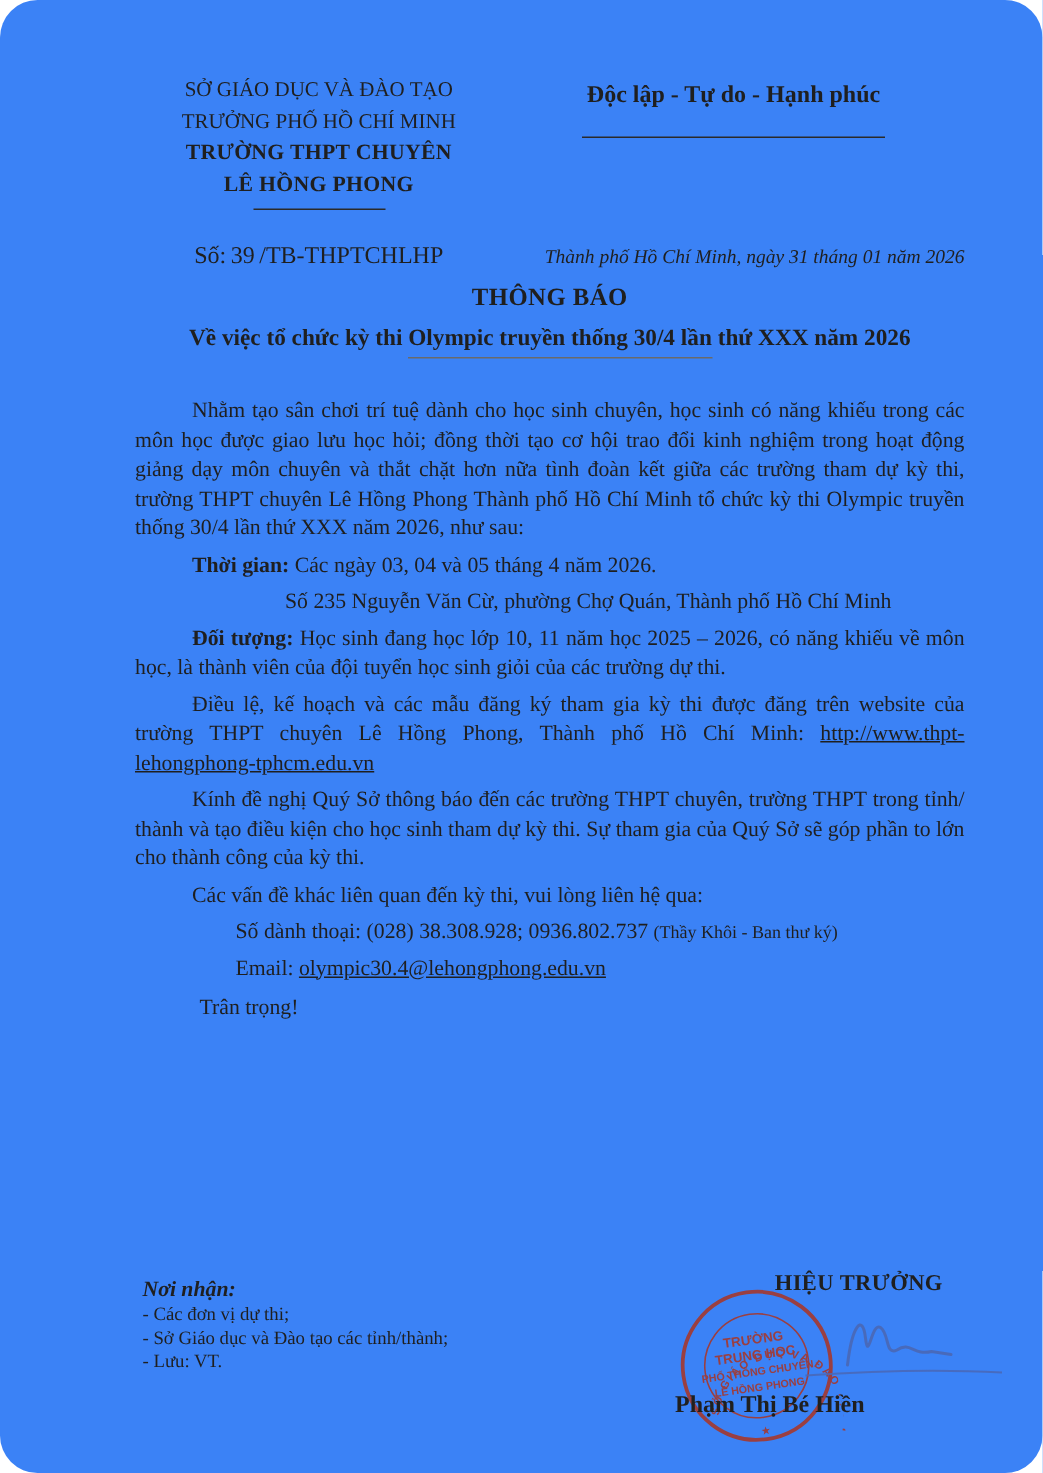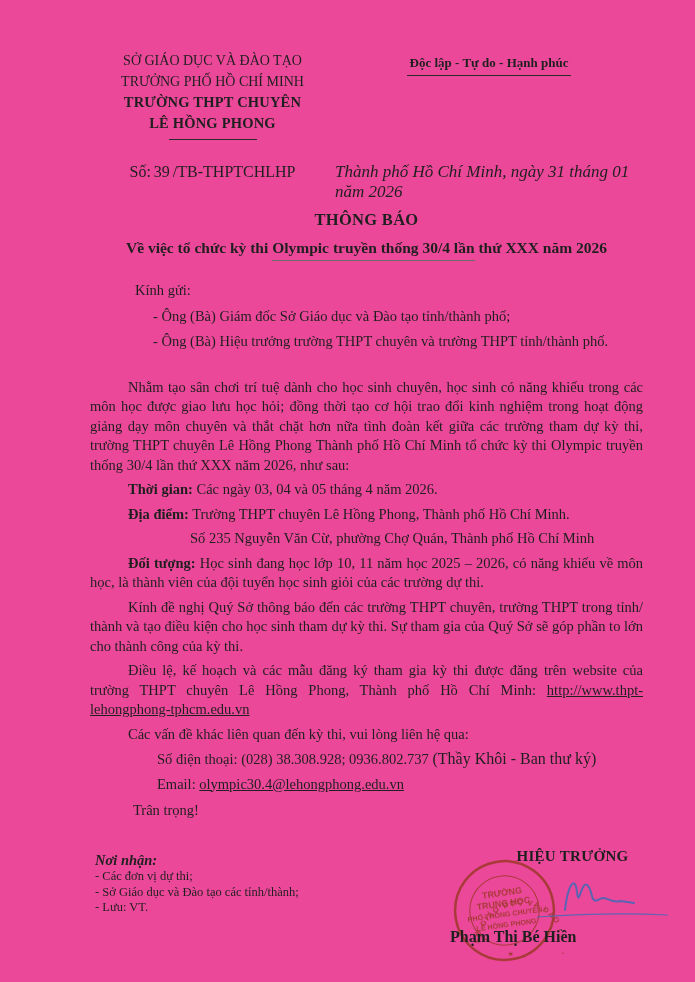--- a/index.html
+++ b/index.html
@@ -1,57 +1,57 @@
 <!DOCTYPE html>
 <html><head>
 <meta charset="utf-8">
 <style>
   html,body{margin:0;padding:0;background:#ffffff;}
   .page{
-    position:relative;width:695px;height:982px;background:#ec4899;overflow:hidden;
-    font-family:"Liberation Serif","DejaVu Serif",serif;color:#1f1f1f;
+    position:relative;width:695px;height:982px;background:#3b82f6;overflow:hidden;
+    font-family:"Liberation Serif","DejaVu Serif",serif;color:#1f1f1f;border-radius:25px;
   }
   .content{position:absolute;left:90px;top:50px;width:553px;}
 
   
   .header-row{display:flex;}
   .hdr-left{width:245px;text-align:center;font-size:14px;line-height:21px;}
   .hdr-left .plain{font-weight:normal;}
   .hdr-left .bold{font-weight:bold;font-size:14.5px;letter-spacing:.2px;}
   .hdr-left-rule{width:88px;border-top:1.6px solid #2a2a2a;margin:5px auto 0;}
   .hdr-right{flex:1;text-align:center;padding-top:2px;}
   .motto1{font-weight:bold;font-size:14.5px;line-height:20px;}
-  .motto2{display:inline-block;font-weight:bold;font-size:13px;margin-top:3px;
-          border-bottom:1.5px solid #2a2a2a;padding:0 3px 4px;}
+  .motto2{display:inline-block;font-weight:bold;font-size:16px;margin-top:3px;
+          border-bottom:1.5px solid #2a2a2a;padding:0 3px 18px;}
 
   .ref-row{display:flex;margin-top:22px;align-items:baseline;}
   .ref-left{width:245px;text-align:center;font-size:16px;}
   .ref-num{padding:0 3px;}
-  .ref-right{flex:1;text-align:left;font-style:italic;font-size:17px;}
+  .ref-right{flex:1;text-align:right;font-style:italic;font-size:13px;}
 
   
   .title-block{text-align:center;margin-top:8px;}
   .title-main{font-size:16.5px;font-weight:bold;letter-spacing:.3px;}
   .title-sub{font-size:15.5px;font-weight:bold;margin-top:9px;text-align:center;}
   .title-sub .part-underline{display:inline-block;border-bottom:1.6px solid #6a6a6a;padding-bottom:3px;}
 
   
   .salutation{margin-top:20px;font-size:14.5px;line-height:19.5px;}
   .salute-label{margin-left:45px;}
   .recipient{margin-left:63px;margin-top:6px;}
 
   
   .para{font-size:14.5px;line-height:19.5px;text-align:justify;text-indent:38px;margin-top:5px;}
   .para-first{margin-top:26px;}
   .info{font-size:14.5px;line-height:19.5px;margin-top:5px;text-indent:38px;}
   .info .lbl{font-weight:bold;}
   .addr{text-indent:100px;}
   .target{text-align:justify;}
   .contact{font-size:14.5px;line-height:19.5px;margin-top:5px;text-indent:67px;}
-  .contact .note{font-size:16px;}
+  .contact .note{font-size:12px;}
   .doc-link{color:inherit;text-decoration:underline;}
   .closing{font-size:14.5px;margin-top:8px;text-indent:43px;}
 
   
   .footer{position:absolute;left:0;top:796px;width:682px;height:150px;margin-top:48px;}
   .noi-nhan{position:absolute;left:95px;top:8px;}
   .noi-nhan-label{font-weight:bold;font-style:italic;font-size:14.5px;}
   .noi-nhan-item{font-size:12.5px;line-height:15.5px;}
   .sign-block{position:absolute;left:450px;top:4px;width:245px;text-align:center;}
   .sign-title{font-weight:bold;font-size:15px;letter-spacing:.3px;}
@@ -87,49 +87,41 @@
       <div class="ref-right">Thành phố Hồ Chí Minh, ngày 31 tháng 01 năm 2026</div>
     </div>
 
     <div class="title-block">
       <div class="title-main">THÔNG BÁO</div>
       <div class="title-sub">
         <span>Về việc tổ chức kỳ thi </span><span class="part-underline">Olympic truyền thống 30/4 lần</span><span> thứ XXX năm 2026</span>
       </div>
     </div>
 
-    <div class="salutation">
-      <div class="salute-label">Kính gửi:</div>
-      <div class="recipient">- Ông (Bà) Giám đốc Sở Giáo dục và Đào tạo tỉnh/thành phố;</div>
-      <div class="recipient">- Ông (Bà) Hiệu trưởng trường THPT chuyên và trường THPT tỉnh/thành phố.</div>
-    </div>
 
     <div class="para para-first">Nhằm tạo sân chơi trí tuệ dành cho học sinh chuyên, học sinh có năng khiếu trong các môn học được giao lưu học hỏi; đồng thời tạo cơ hội trao đổi kinh nghiệm trong hoạt động giảng dạy môn chuyên và thắt chặt hơn nữa tình đoàn kết giữa các trường tham dự kỳ thi, trường THPT chuyên Lê Hồng Phong Thành phố Hồ Chí Minh tổ chức kỳ thi Olympic truyền thống 30/4 lần thứ XXX năm 2026, như sau:</div>
 
     <div class="info">
       <span class="lbl">Thời gian:</span><span> Các ngày 03, 04 và 05 tháng 4 năm 2026.</span>
     </div>
-    <div class="info">
-      <span class="lbl">Địa điểm:</span><span> Trường THPT chuyên Lê Hồng Phong, Thành phố Hồ Chí Minh.</span>
-    </div>
     <div class="info addr">Số 235 Nguyễn Văn Cừ, phường Chợ Quán, Thành phố Hồ Chí Minh</div>
     <div class="info target">
       <span class="lbl">Đối tượng:</span><span> Học sinh đang học lớp 10, 11 năm học 2025 – 2026, có năng khiếu về môn học, là thành viên của đội tuyển học sinh giỏi của các trường dự thi.</span>
     </div>
 
-    <div class="para">Kính đề nghị Quý Sở thông báo đến các trường THPT chuyên, trường THPT trong tỉnh/ thành và tạo điều kiện cho học sinh tham dự kỳ thi. Sự tham gia của Quý Sở sẽ góp phần to lớn cho thành công của kỳ thi.</div>
-
     <div class="para">
       <span>Điều lệ, kế hoạch và các mẫu đăng ký tham gia kỳ thi được đăng trên website của trường THPT chuyên Lê Hồng Phong, Thành phố Hồ Chí Minh: </span><span class="doc-link">http://www.thpt-lehongphong-tphcm.edu.vn</span>
     </div>
 
+    <div class="para">Kính đề nghị Quý Sở thông báo đến các trường THPT chuyên, trường THPT trong tỉnh/ thành và tạo điều kiện cho học sinh tham dự kỳ thi. Sự tham gia của Quý Sở sẽ góp phần to lớn cho thành công của kỳ thi.</div>
+
     <div class="para">Các vấn đề khác liên quan đến kỳ thi, vui lòng liên hệ qua:</div>
 
     <div class="contact">
-      <span>Số điện thoại: </span><span>(028) 38.308.928; 0936.802.737 </span><span class="note">(Thầy Khôi - Ban thư ký)</span>
+      <span>Số dành thoại: </span><span>(028) 38.308.928; 0936.802.737 </span><span class="note">(Thầy Khôi - Ban thư ký)</span>
     </div>
     <div class="contact">
       <span>Email: </span><span class="doc-link">olympic30.4@lehongphong.edu.vn</span>
     </div>
 
     <div class="closing">Trân trọng!</div>
   </div>
 
   <div class="footer">
     <div class="noi-nhan">

